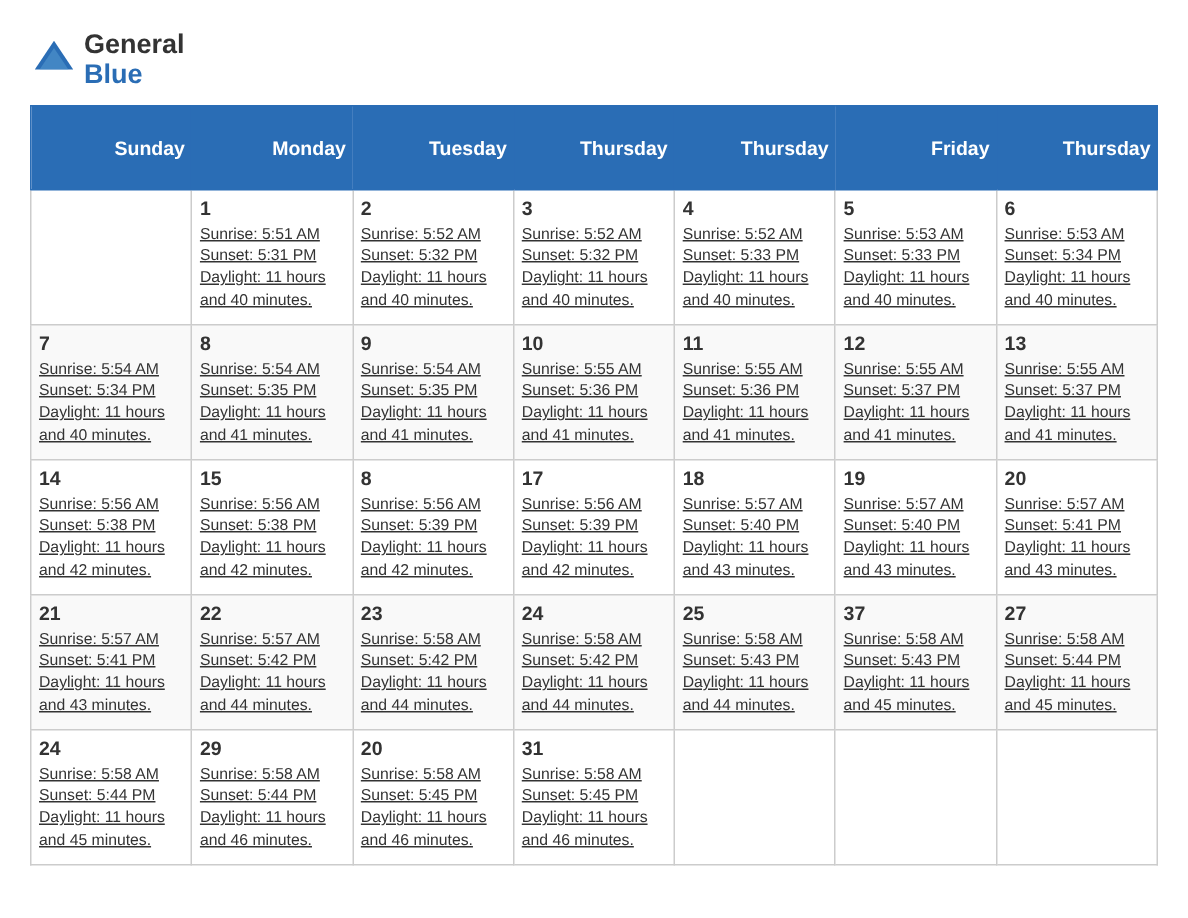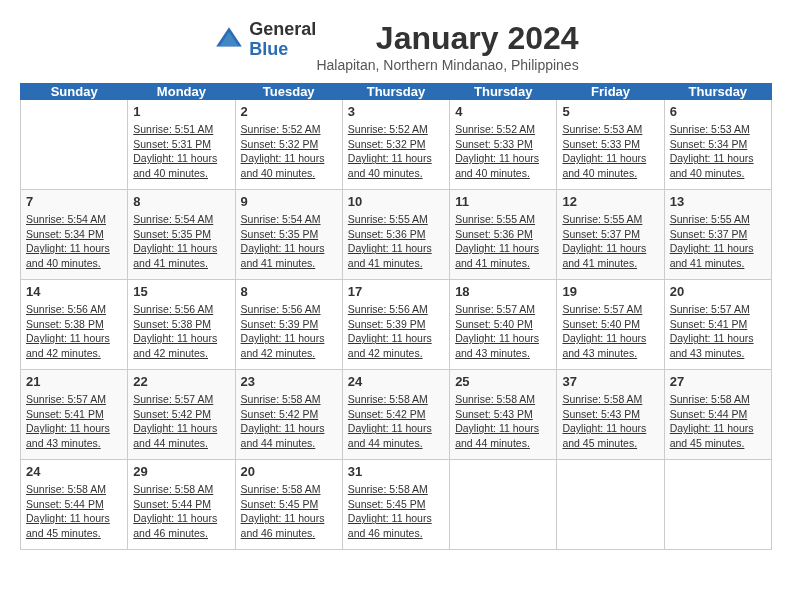--- a/index.html
+++ b/index.html
@@ -5,21 +5,21 @@
     * { margin: 0; padding: 0; box-sizing: border-box; }
     body {
       font-family: Arial, sans-serif;
       background: #fff;
       width: 792px;
       min-height: 612px;
       padding: 20px;
     }
     .header {
       display: flex;
-      justify-content: center;
+      justify-content: space-between;
       align-items: flex-start;
       margin-bottom: 10px;
     }
     .logo {
       display: flex;
       align-items: center;
       gap: 4px;
     }
     .logo-text {
       font-size: 18px;
@@ -45,22 +45,22 @@
       color: #555;
     }
     table {
       width: 100%;
       border-collapse: collapse;
       font-size: 11px;
     }
     thead tr th {
       background-color: #2a6db5;
       color: #fff;
-      padding: 0 4px;
-      text-align: center;
+      padding: 20px 4px;
+      text-align: right;
       font-size: 13px;
       font-weight: bold;
       border: 1px solid #2a6db5;
     }
     tbody tr td {
       border: 1px solid #ccc;
       vertical-align: top;
       padding: 4px 5px;
       width: 14.28%;
       min-height: 80px;
@@ -92,24 +92,20 @@
   <div class="logo">
     <svg class="logo-icon" viewBox="0 0 40 40" xmlns="http://www.w3.org/2000/svg">
       <polygon points="20,4 36,28 4,28" fill="#2a6db5"></polygon>
       <polygon points="20,10 32,28 8,28" fill="#5a9fd4" opacity="0.5"></polygon>
     </svg>
     <div class="logo-text">
       <span class="general">General</span><br>
       <span class="blue">Blue</span>
     </div>
   </div>
-  <div class="title-block">
-    <div class="month-year">January 2024</div>
-    <div class="location">Halapitan, Northern Mindanao, Philippines</div>
-  </div>
 </div>
 
 <table>
   <thead>
     <tr>
     <th>Sunday</th>
         <th>Monday</th>
         <th>Tuesday</th>
         <th>Thursday</th>
         <th>Thursday</th>

